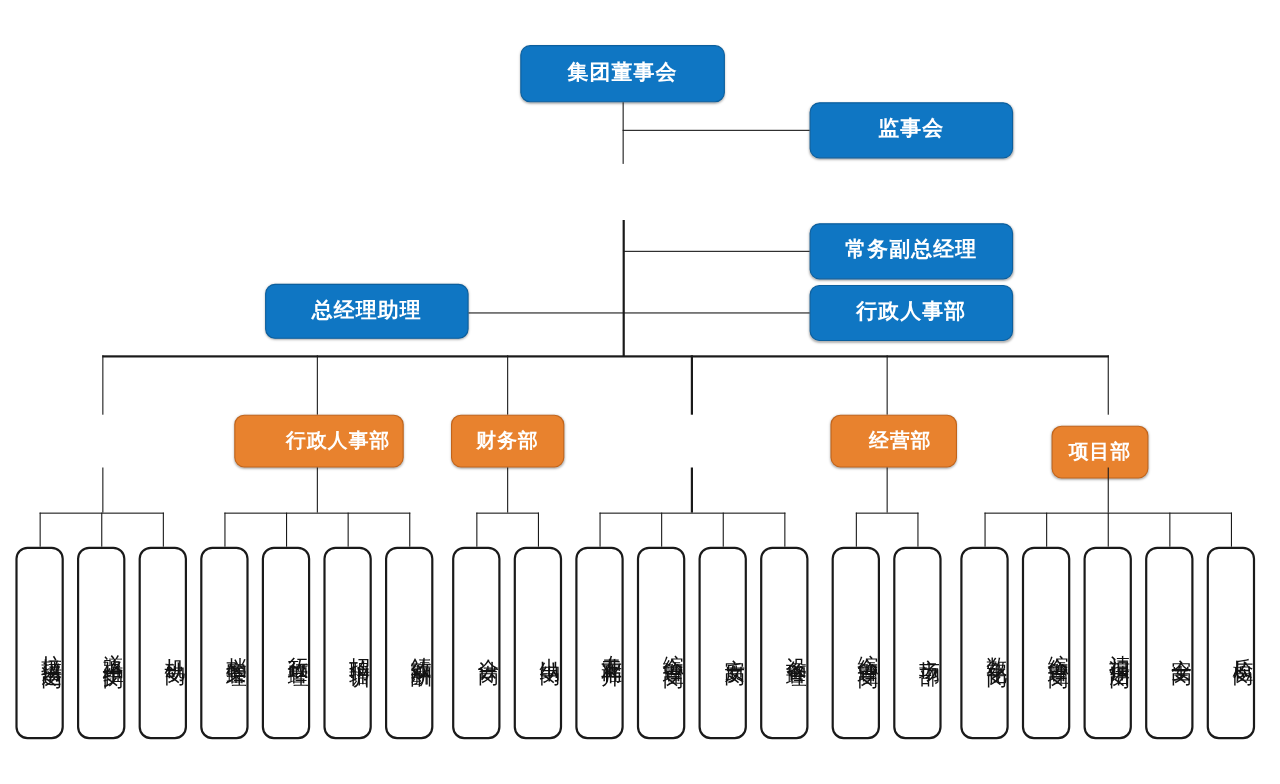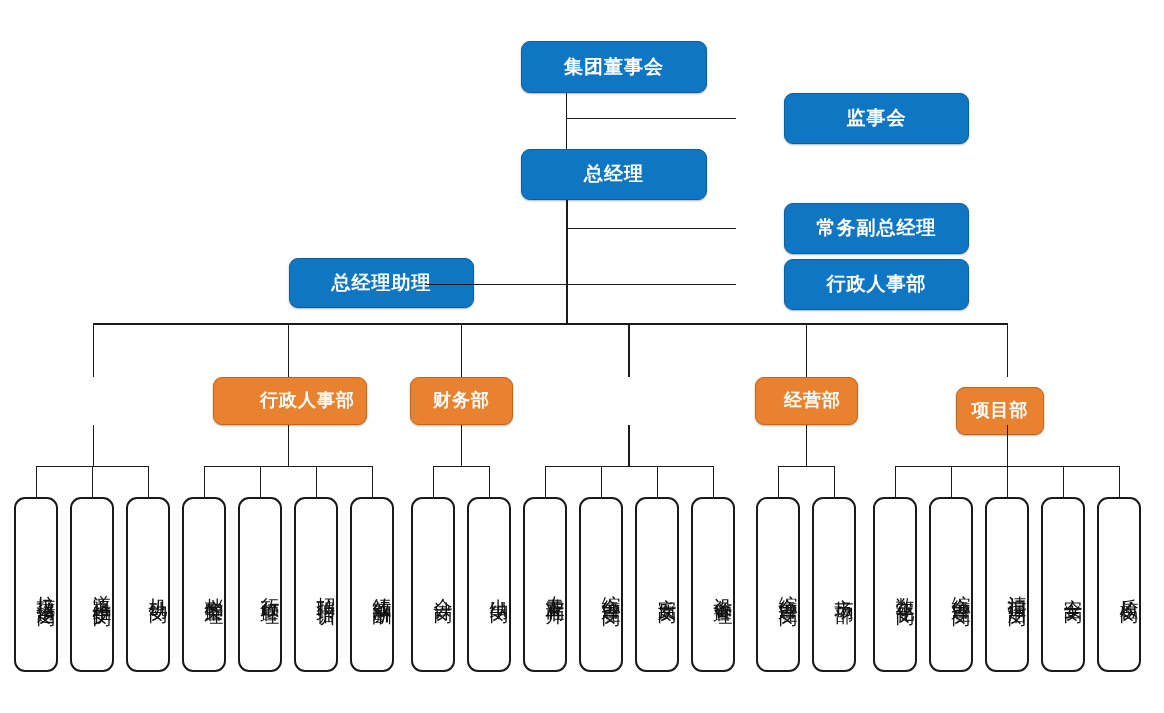--- a/index.html
+++ b/index.html
@@ -41,21 +41,20 @@
 
   .node.blue {
     background: #0f76c3;
     border: 1px solid #0b5f9e;
     border-radius: 9px;
     color: #ffffff;
     font-size: 19px;
     font-weight: 700;
     letter-spacing: 1px;
     box-shadow: 0 1px 2px rgba(0,0,0,0.30);
-    margin-left: 48px;
   }
 
   .node.orange {
     background: #e8822e;
     border: 1px solid #c2641a;
     border-radius: 9px;
     color: #ffffff;
     font-size: 18px;
     font-weight: 700;
     letter-spacing: 1px;
@@ -83,23 +82,20 @@
 <div id="org-root">
 
   <div class="node blue" style="left:473px; top:41px; width:186px; height:52px;">
     <span>集团董事会</span>
   </div>
 
   <div class="node blue" style="left:736px; top:93px; width:185px; height:51px;">
     <span>监事会</span>
   </div>
 
-  <div class="node blue" style="left:473px; top:149px; width:186px; height:51px;">
-    <span>总经理</span>
-  </div>
 
   <div class="node blue" style="left:736px; top:203px; width:185px; height:51px;">
     <span>常务副总经理</span>
   </div>
 
   <div class="node blue" style="left:736px; top:259px; width:185px; height:51px;">
     <span>行政人事部</span>
   </div>
 
   <div class="node blue" style="left:241px; top:258px; width:185px; height:50px;">
@@ -126,21 +122,21 @@
   <div class="ln thick-v" style="left:628px; top:323px; height:54px;"></div>
   <div class="ln v" style="left:806px; top:323px; height:54px;"></div>
   <div class="ln v" style="left:1007px; top:323px; height:54px;"></div>
 
   <div class="node orange" style="left:213px; top:377px; width:154px; height:48px;padding-left:35px;">
     <span>行政人事部</span>
   </div>
   <div class="node orange" style="left:410px; top:377px; width:103px; height:48px;">
     <span>财务部</span>
   </div>
-  <div class="node orange" style="left:755px; top:377px; width:103px; height:48px;padding-left:12px;">
+  <div class="node orange" style="left:755px; top:377px; width:115px; height:48px;padding-left:12px;">
     <span>经营部</span>
   </div>
   <div class="node orange" style="left:956px; top:387px; width:88px; height:48px;">
     <span>项目部</span>
   </div>
 
   <div class="ln v" style="left:93px; top:425px; height:41px;"></div>
   <div class="ln h" style="left:36px; top:466px; width:113px;"></div>
   <div class="ln v" style="left:36px; top:466px; height:31px;"></div>
   <div class="ln v" style="left:92px; top:466px; height:31px;"></div>

